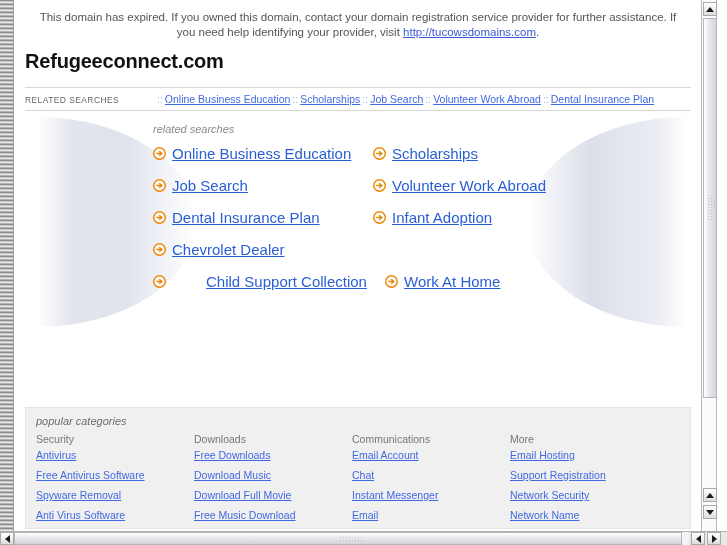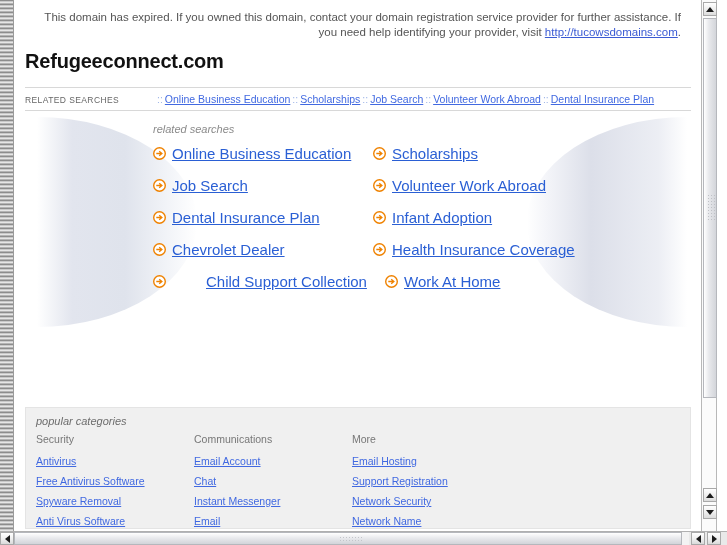--- a/index.html
+++ b/index.html
@@ -39,21 +39,21 @@
     left: 15px; top: 0;
     width: 686px; height: 531px;
     background: #ffffff;
     overflow: hidden;
   }
 
   
   .notice {
     margin: 0;
     padding: 10px 20px 4px 20px;
-    text-align: right;
+    text-align: center;
     font-size: 11.5px;
     line-height: 15px;
     color: #555555;
   }
   .notice a {
     color: #3b5bd4;
     text-decoration: underline;
   }
 
   
@@ -181,21 +181,20 @@
     margin-bottom: 6px;
   }
   .cat-cols {
     display: flex;
   }
   .cat-col { width: 158px; flex: 0 0 158px; }
   .cat-col:last-child { flex: 1 1 auto; }
   .cat-head {
     font-size: 10.5px;
     color: #777777;
-    margin-bottom: 6px;
   }
   .cat-col a {
     display: block;
     color: #4169e1;
     text-decoration: underline;
     font-size: 10.5px;
     line-height: 20px;
     white-space: nowrap;
   }
 
@@ -418,29 +417,20 @@
         <div class="link-row">
           <div class="link-col c1">
             <span class="arrow-icon">
               <svg viewBox="0 0 13 13" width="13" height="13">
                   <circle cx="6.5" cy="6.5" r="5.8" fill="#fff" stroke="#ef8200" stroke-width="1.4"></circle>
                   <path d="M3.3 6.5 H8.2 M6.2 4.2 L8.9 6.5 L6.2 8.8" stroke="#ef8200" stroke-width="1.3" fill="none"></path>
                 </svg>
             </span>
             <a href="#" class="big-link">Chevrolet Dealer</a>
           </div>
-          <div class="link-col c2">
-            <span class="arrow-icon">
-              <svg viewBox="0 0 13 13" width="13" height="13">
-                  <circle cx="6.5" cy="6.5" r="5.8" fill="#fff" stroke="#ef8200" stroke-width="1.4"></circle>
-                  <path d="M3.3 6.5 H8.2 M6.2 4.2 L8.9 6.5 L6.2 8.8" stroke="#ef8200" stroke-width="1.3" fill="none"></path>
-                </svg>
-            </span>
-            <a href="#" class="big-link">Health Insurance Coverage</a>
-          </div>
         </div>
 
         <div class="link-row">
           <div class="link-col wide1">
             <span class="arrow-icon">
               <svg viewBox="0 0 13 13" width="13" height="13">
                   <circle cx="6.5" cy="6.5" r="5.8" fill="#fff" stroke="#ef8200" stroke-width="1.4"></circle>
                   <path d="M3.3 6.5 H8.2 M6.2 4.2 L8.9 6.5 L6.2 8.8" stroke="#ef8200" stroke-width="1.3" fill="none"></path>
                 </svg>
             </span>
@@ -465,20 +455,27 @@
       <div class="cat-cols">
 
         <div class="cat-col">
           <div class="cat-head">Security</div>
           <a href="#">Antivirus</a>
           <a href="#">Free Antivirus Software</a>
           <a href="#">Spyware Removal</a>
           <a href="#">Anti Virus Software</a>
         </div>
 
+        <div class="cat-col">
+          <div class="cat-head">Downloads</div>
+          <a href="#">Free Downloads</a>
+          <a href="#">Download Music</a>
+          <a href="#">Download Full Movie</a>
+          <a href="#">Free Music Download</a>
+        </div>
 
         <div class="cat-col">
           <div class="cat-head">Communications</div>
           <a href="#">Email Account</a>
           <a href="#">Chat</a>
           <a href="#">Instant Messenger</a>
           <a href="#">Email</a>
         </div>
 
         <div class="cat-col">

